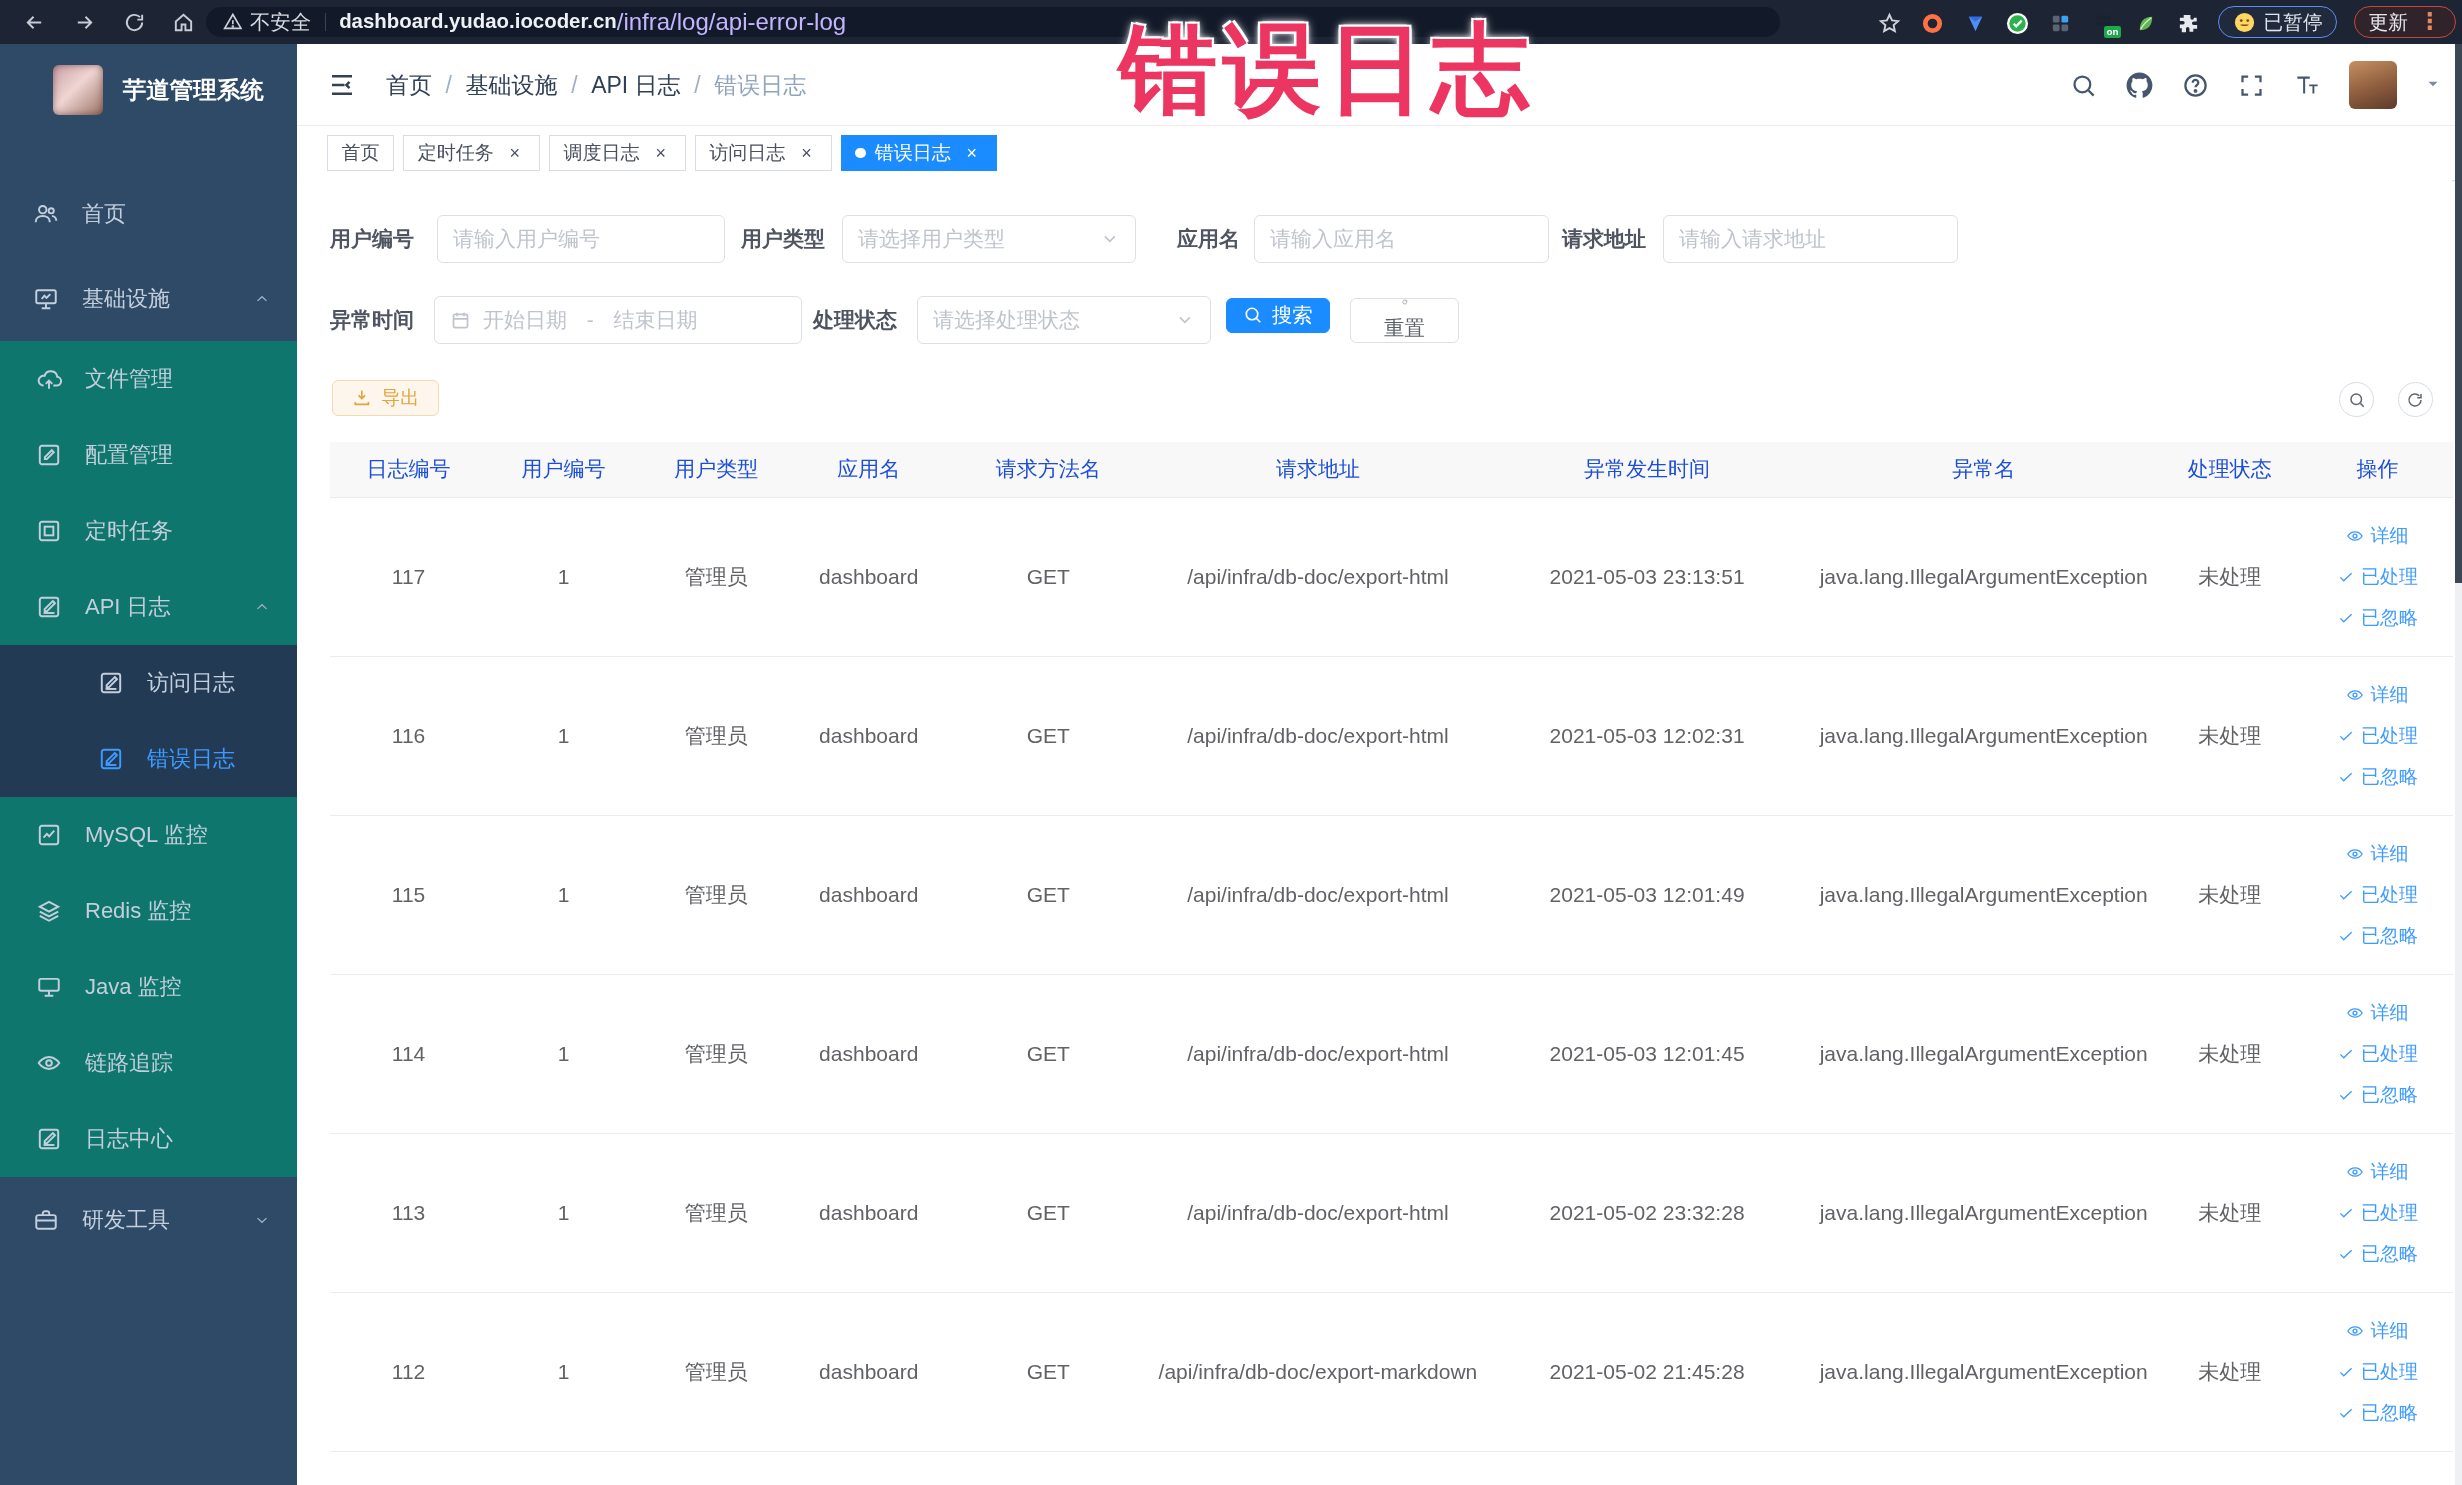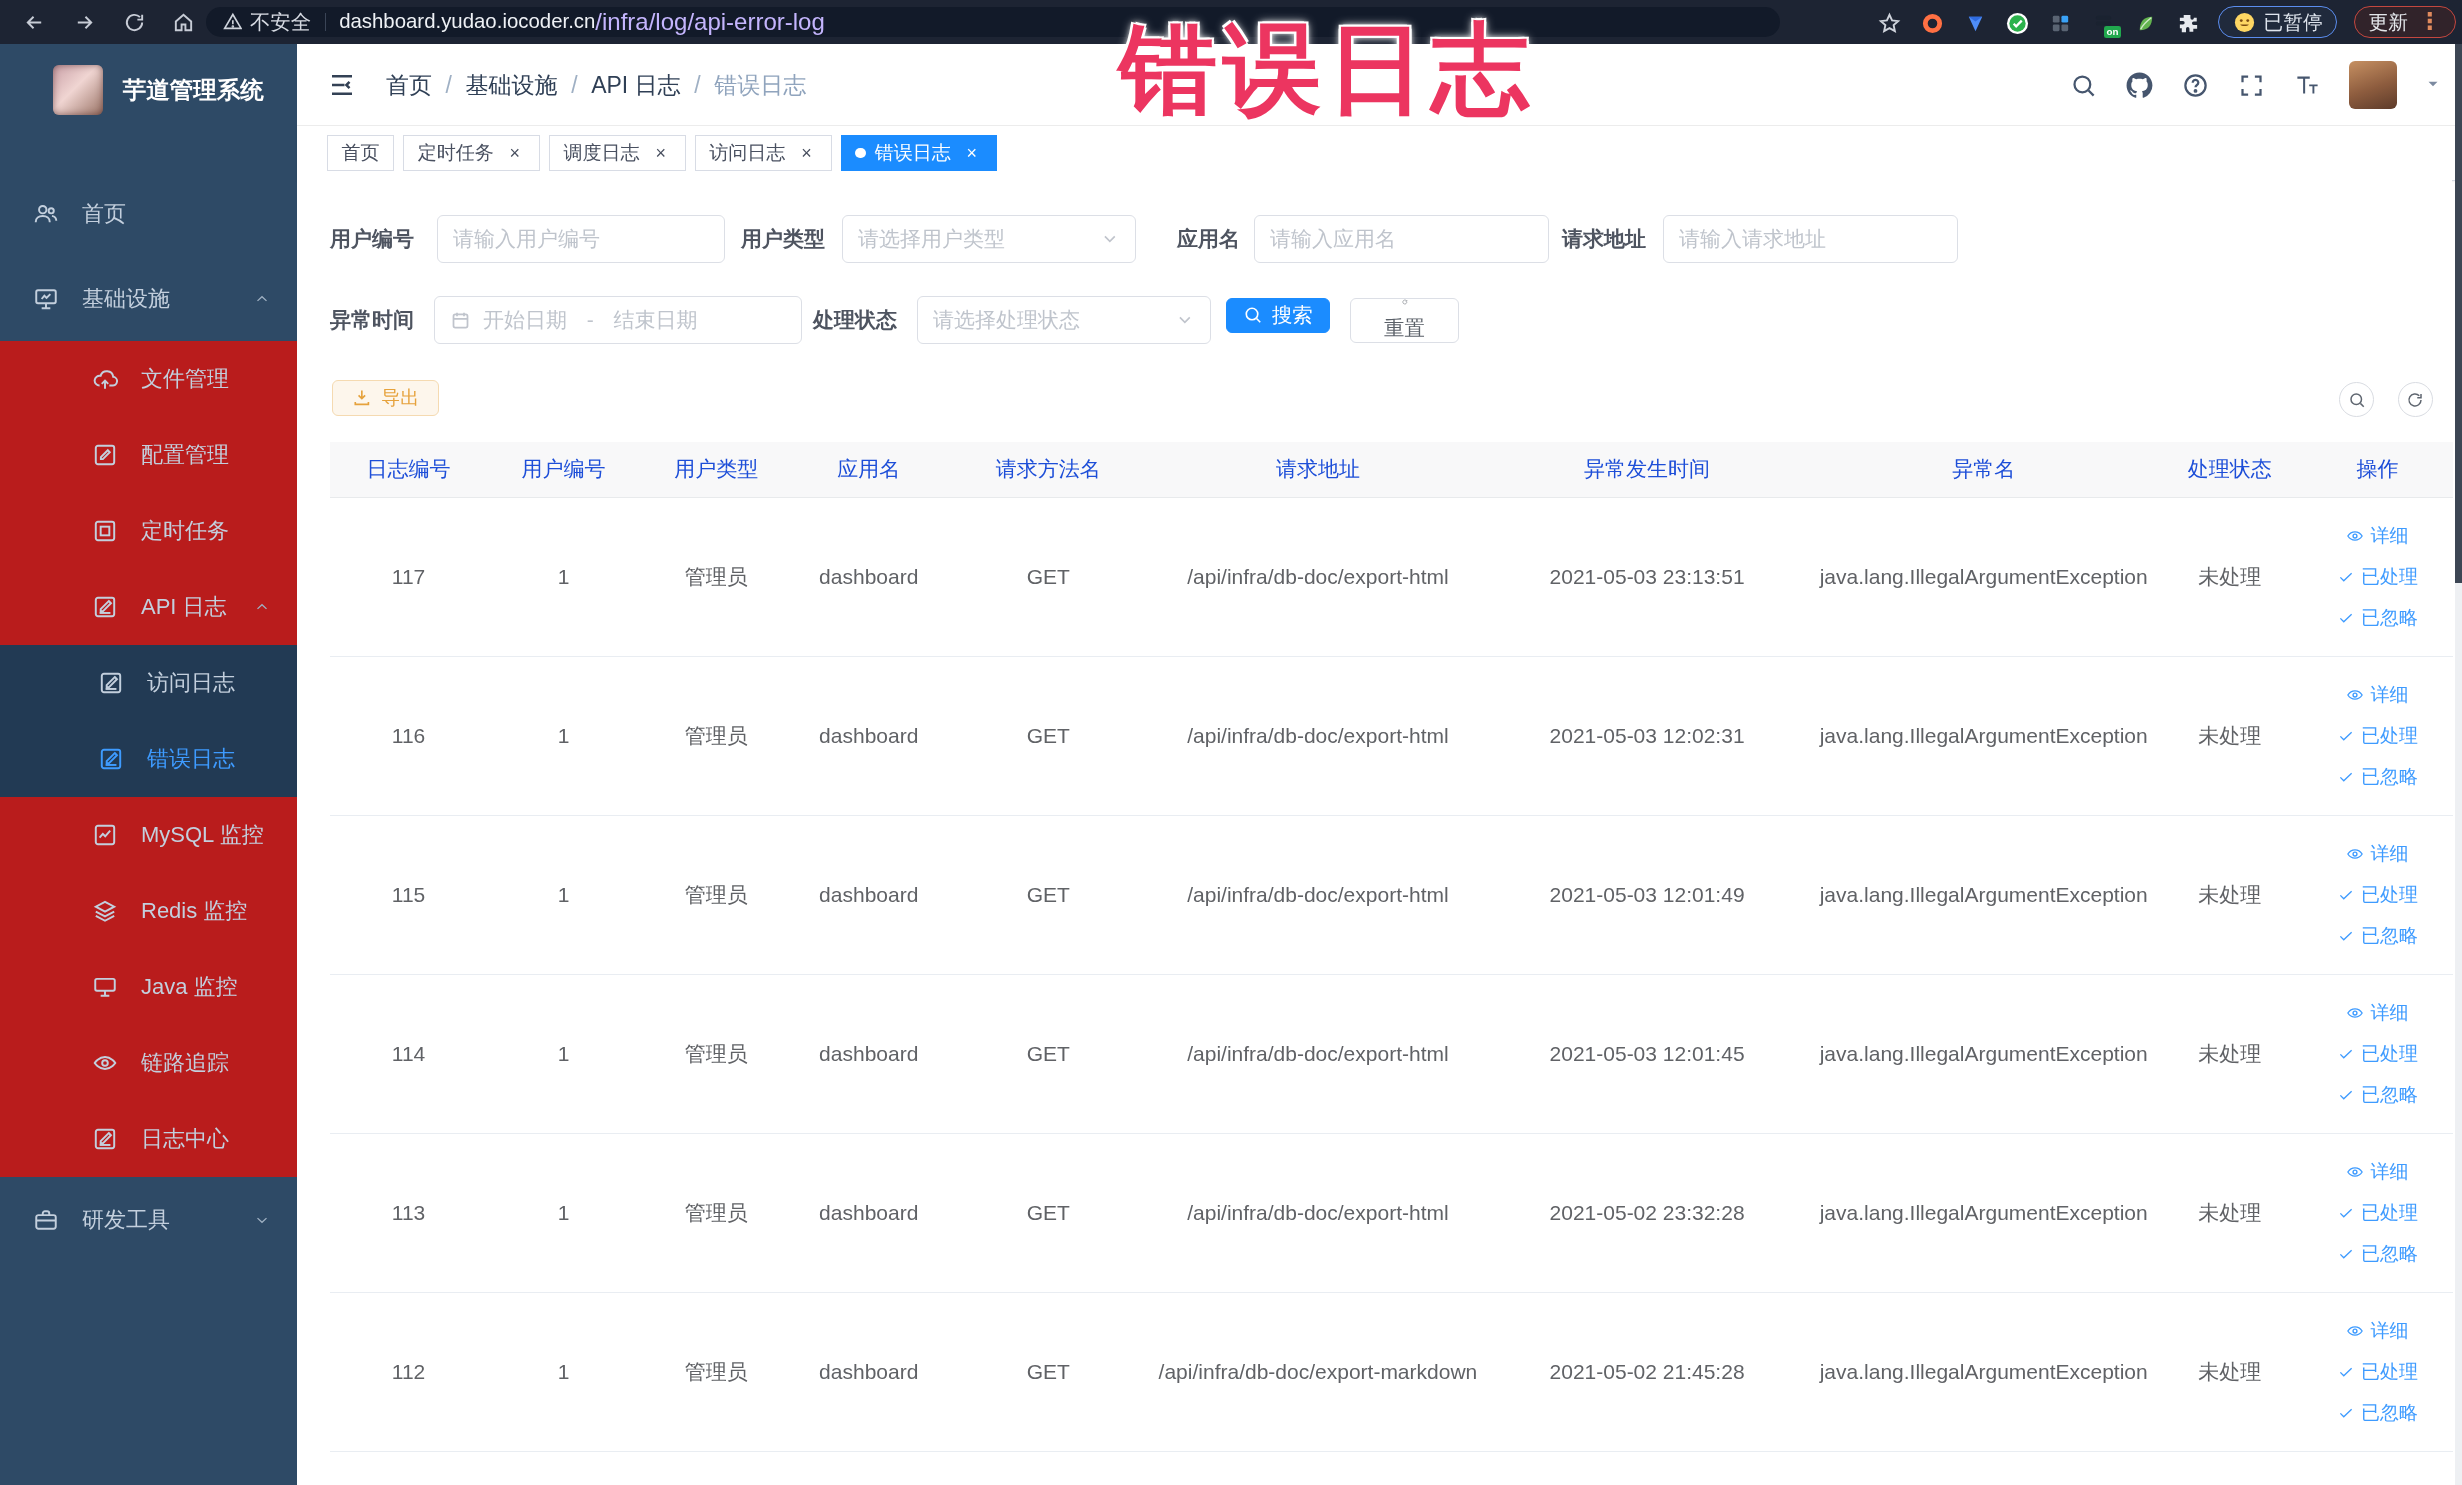--- a/index.html
+++ b/index.html
@@ -9,21 +9,21 @@
 
   
   .chrome { position:absolute; left:0; top:0; width:100%; height:44px; background:#1d2433; display:flex; align-items:center; }
   .chrome .navbtn { width:30px; height:30px; display:flex; align-items:center; justify-content:center; color:#c7ccd6; margin-left:19.7px; }
   .chrome .navbtn svg { width:23px; height:23px; }
   .omnibox { position:absolute; left:206px; top:6.8px; width:1574px; height:30px; border-radius:15px; background:#121a29; display:flex; align-items:center; padding:0 16.7px; }
   .omnibox .warn { color:#cfd4dc; display:flex; align-items:center; }
   .omnibox .warn svg { width:19.7px; height:19.7px; margin-right:7.6px; }
   .omnibox .sec { color:#d6dae2; font-size:20.4px; }
   .omnibox .sep { width:0.8px; height:18px; background:#3a4456; margin:0 13.6px; }
-  .omnibox .host { color:#eef1f5; font-size:20.4px; font-weight:normal; }
+  .omnibox .host { color:#eef1f5; font-size:20.4px; font-weight:bold; }
   .omnibox .path { color:#c4b5fd; font-size:24px; }
   .chrome-right { position:absolute; right:6px; top:0; height:44px; display:flex; align-items:center; gap:16.7px; }
   .ext { width:26px; height:26px; display:flex; align-items:flex-end; justify-content:center; position:relative; }
   .ext svg { width:23px; height:23px; }
   .badge-on { position:absolute; right:-4.5px; bottom:-3px; background:#21a84e; color:#fff; font-size:9.8px; line-height:10.6px; padding:0.8px 2.3px; border-radius:2.3px; font-weight:bold; }
   .pill { height:32px; border-radius:16px; display:flex; align-items:center; padding:0 13.6px; font-size:19.7px; }
   .pill.paused { border:1.5px solid #5b8def; background:#202a3c; color:#dfe5ee; gap:7.6px; }
   .pill.update { border:1.5px solid #c4473f; background:#31232a; color:#e3e6ea; gap:10.6px; }
   .dots { color:#e08a5d; font-size:23px; font-weight:bold; letter-spacing:0; line-height:7.6px; }
   .smiley { width:23px; height:23px; }
@@ -31,21 +31,21 @@
   
   .sidebar { position:absolute; left:0; top:44px; width:297px; bottom:0; background:#2e4a66; overflow:hidden; }
   .logo-row { height:91px; display:flex; align-items:center; padding-left:53px; gap:19.7px; }
   .logo-img { width:50px; height:50px; border-radius:6px; background:linear-gradient(135deg,#caa1a8 0%,#f0d5d2 45%,#9a7466 100%); box-shadow:inset 0 0 7.6px rgba(60,20,20,.5); }
   .logo-title { color:#ffffff; font-size:23.5px; font-weight:bold; }
   .menu { position:absolute; top:127px; left:0; right:0; }
   .menu-item { display:flex; align-items:center; color:#c3cfdd; font-size:22px; cursor:pointer; }
   .menu-item .mi-icon { width:26px; height:26px; margin-right:23px; display:flex; }
   .menu-item .mi-icon svg { width:26px; height:26px; }
   .menu-item.lvl1 { height:85px; padding-left:33px; background:#2e4a66; }
-  .menu-item.lvl2 { height:76px; padding-left:92px; background:#b91c1c;text-align:right; }
+  .menu-item.lvl2 { height:76px; padding-left:36px; background:#0f766e;text-align:right; }
   .menu-item.lvl3 { height:76px; padding-left:98px; background:#223a54; }
   .menu-item .mi-arrow { margin-left:auto; margin-right:26px; color:#9fb0c2; display:flex; }
   .menu-item .mi-arrow svg { width:18px; height:18px; }
   .menu-item.active { color:#3e9bff; }
   .menu-item.active .mi-icon { color:#3e9bff; }
 
   
   .appheader { position:absolute; left:297px; top:44px; right:0; height:82px; background:#fff; border-bottom:0.8px solid #ececec; }
   .hamburger { position:absolute; left:30px; top:26px; width:30px; height:30px; color:#334155; }
   .hamburger svg { width:30px; height:30px; }

